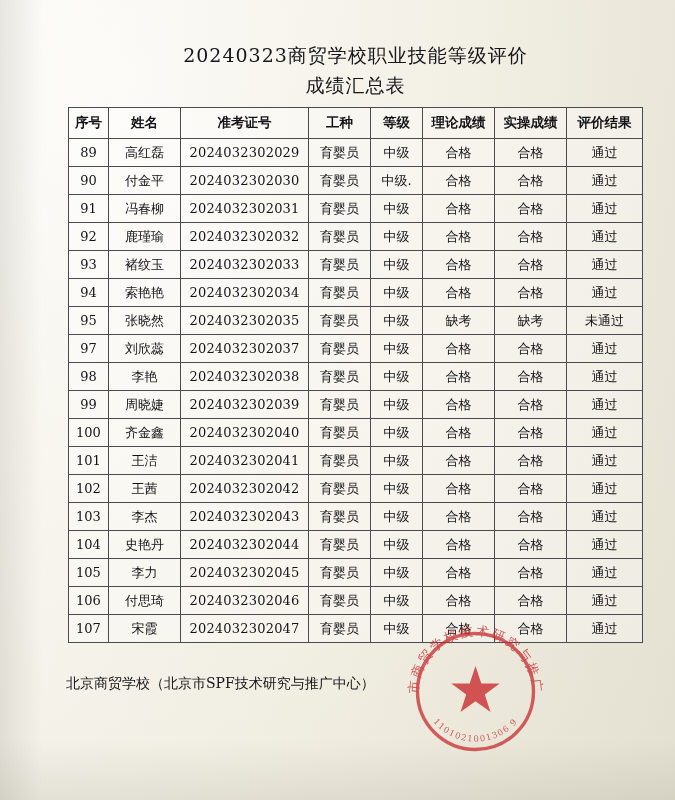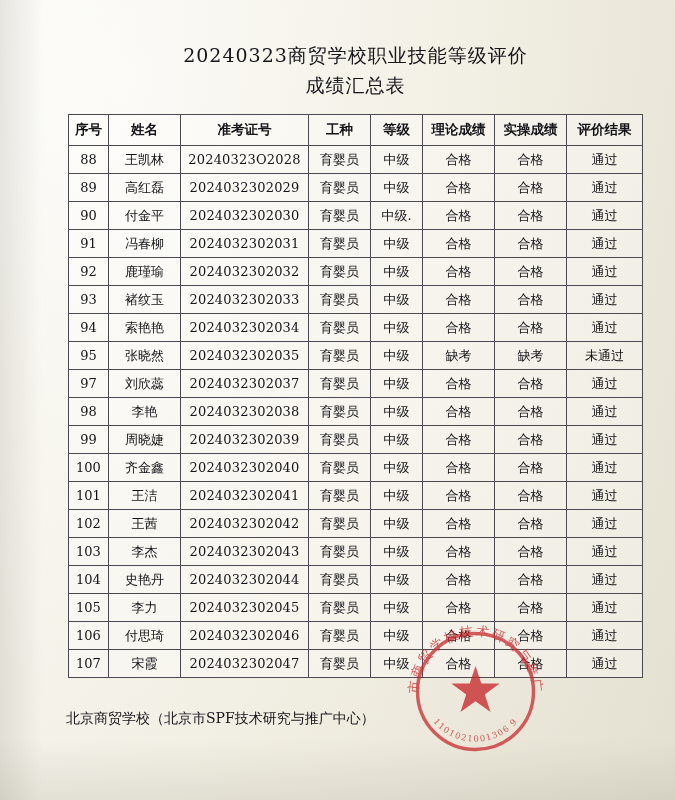--- a/index.html
+++ b/index.html
@@ -47,21 +47,21 @@
     color: #15151a;
     margin-top: 40px;
     line-height: 30px;
     font-family: "DejaVu Serif", serif;
   }
   .doc-title .line2 {
     display: block;
   }
   table.score-table {
     border-collapse: collapse;
-    margin: 14px auto 0 auto;
+    margin: 7px auto 0 auto;
     width: 562px;
     table-layout: fixed;
     background: rgba(255,255,255,0.35);
   }
   table.score-table th,
   table.score-table td {
     border: 1px solid #4a4a50;
     text-align: center;
     color: #141418;
     font-size: 13px;
@@ -144,30 +144,20 @@
           <th>准考证号</th>
           <th>工种</th>
           <th>等级</th>
           <th>理论成绩</th>
           <th>实操成绩</th>
           <th>评价结果</th>
         </tr>
     </thead>
     <tbody id="table-body">
         <tr>
-          <td class="num">88</td>
-          <td>王凯林</td>
-          <td class="ticket">20240323O2028</td>
-          <td class="small">育婴员</td>
-          <td class="small">中级</td>
-          <td>合格</td>
-          <td>合格</td>
-          <td>通过</td>
-        </tr>
-        <tr>
           <td class="num">89</td>
           <td>高红磊</td>
           <td class="ticket">2024032302029</td>
           <td class="small">育婴员</td>
           <td class="small">中级</td>
           <td>合格</td>
           <td>合格</td>
           <td>通过</td>
         </tr>
         <tr>

